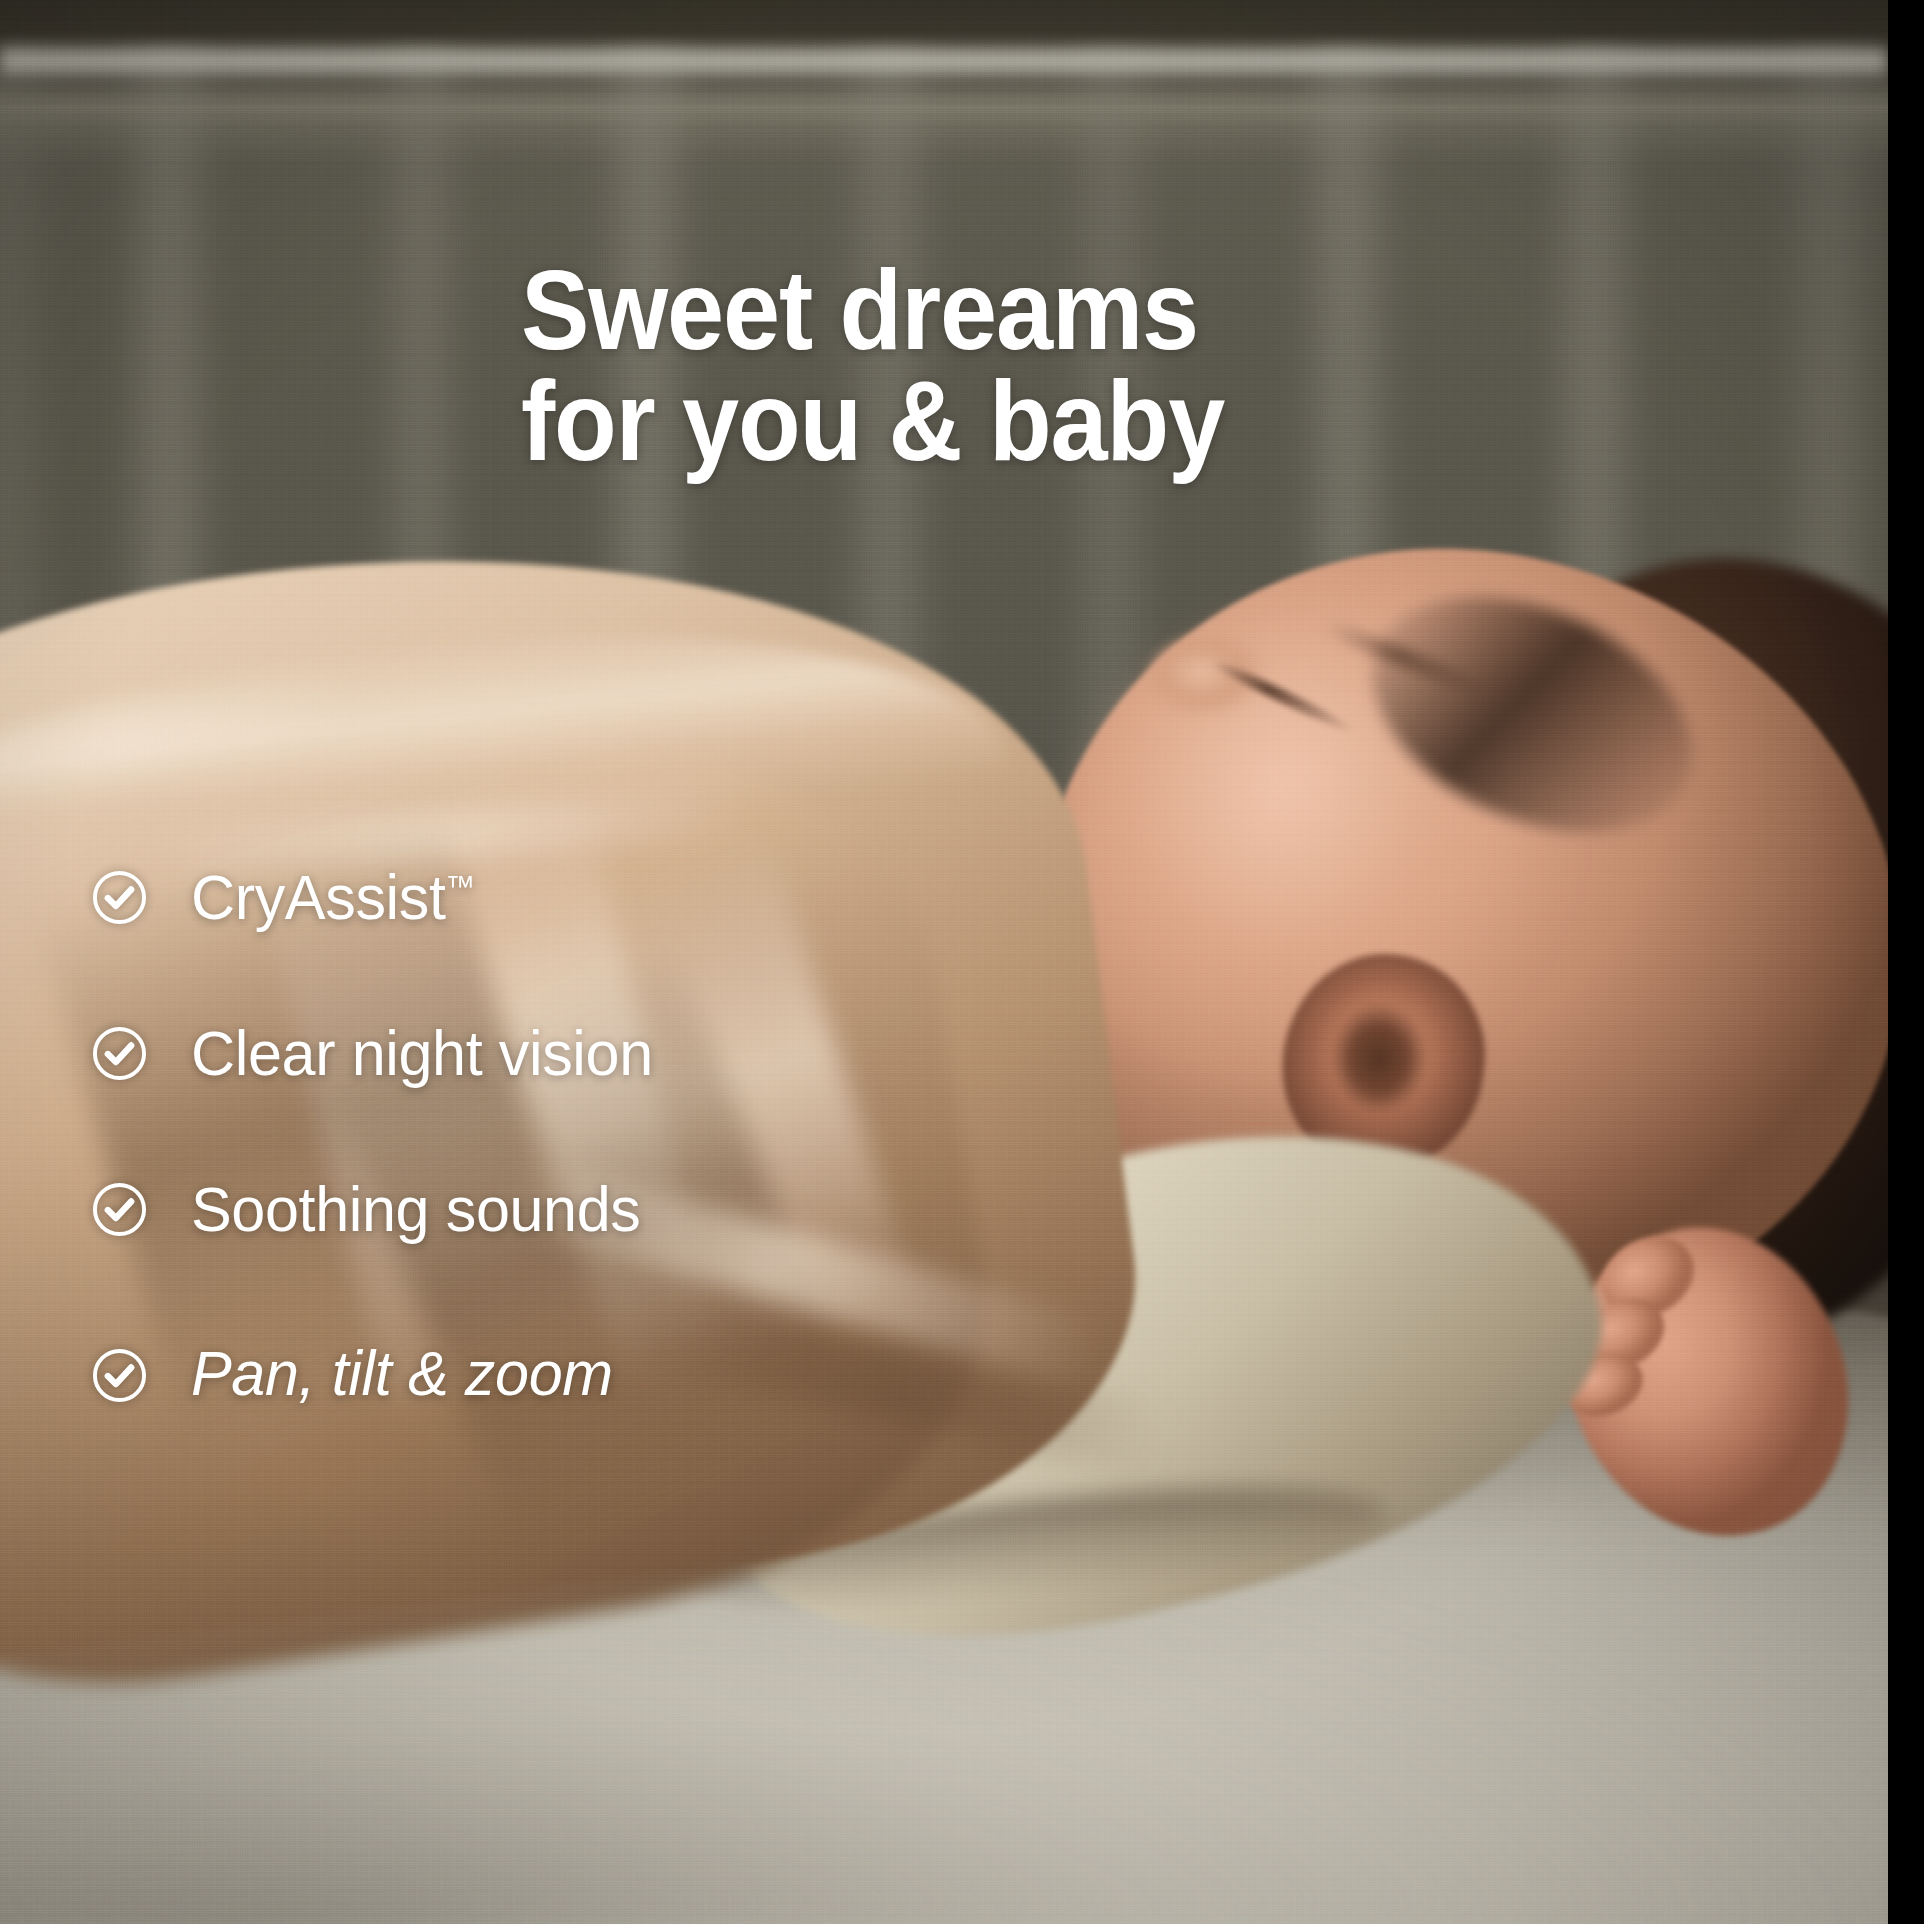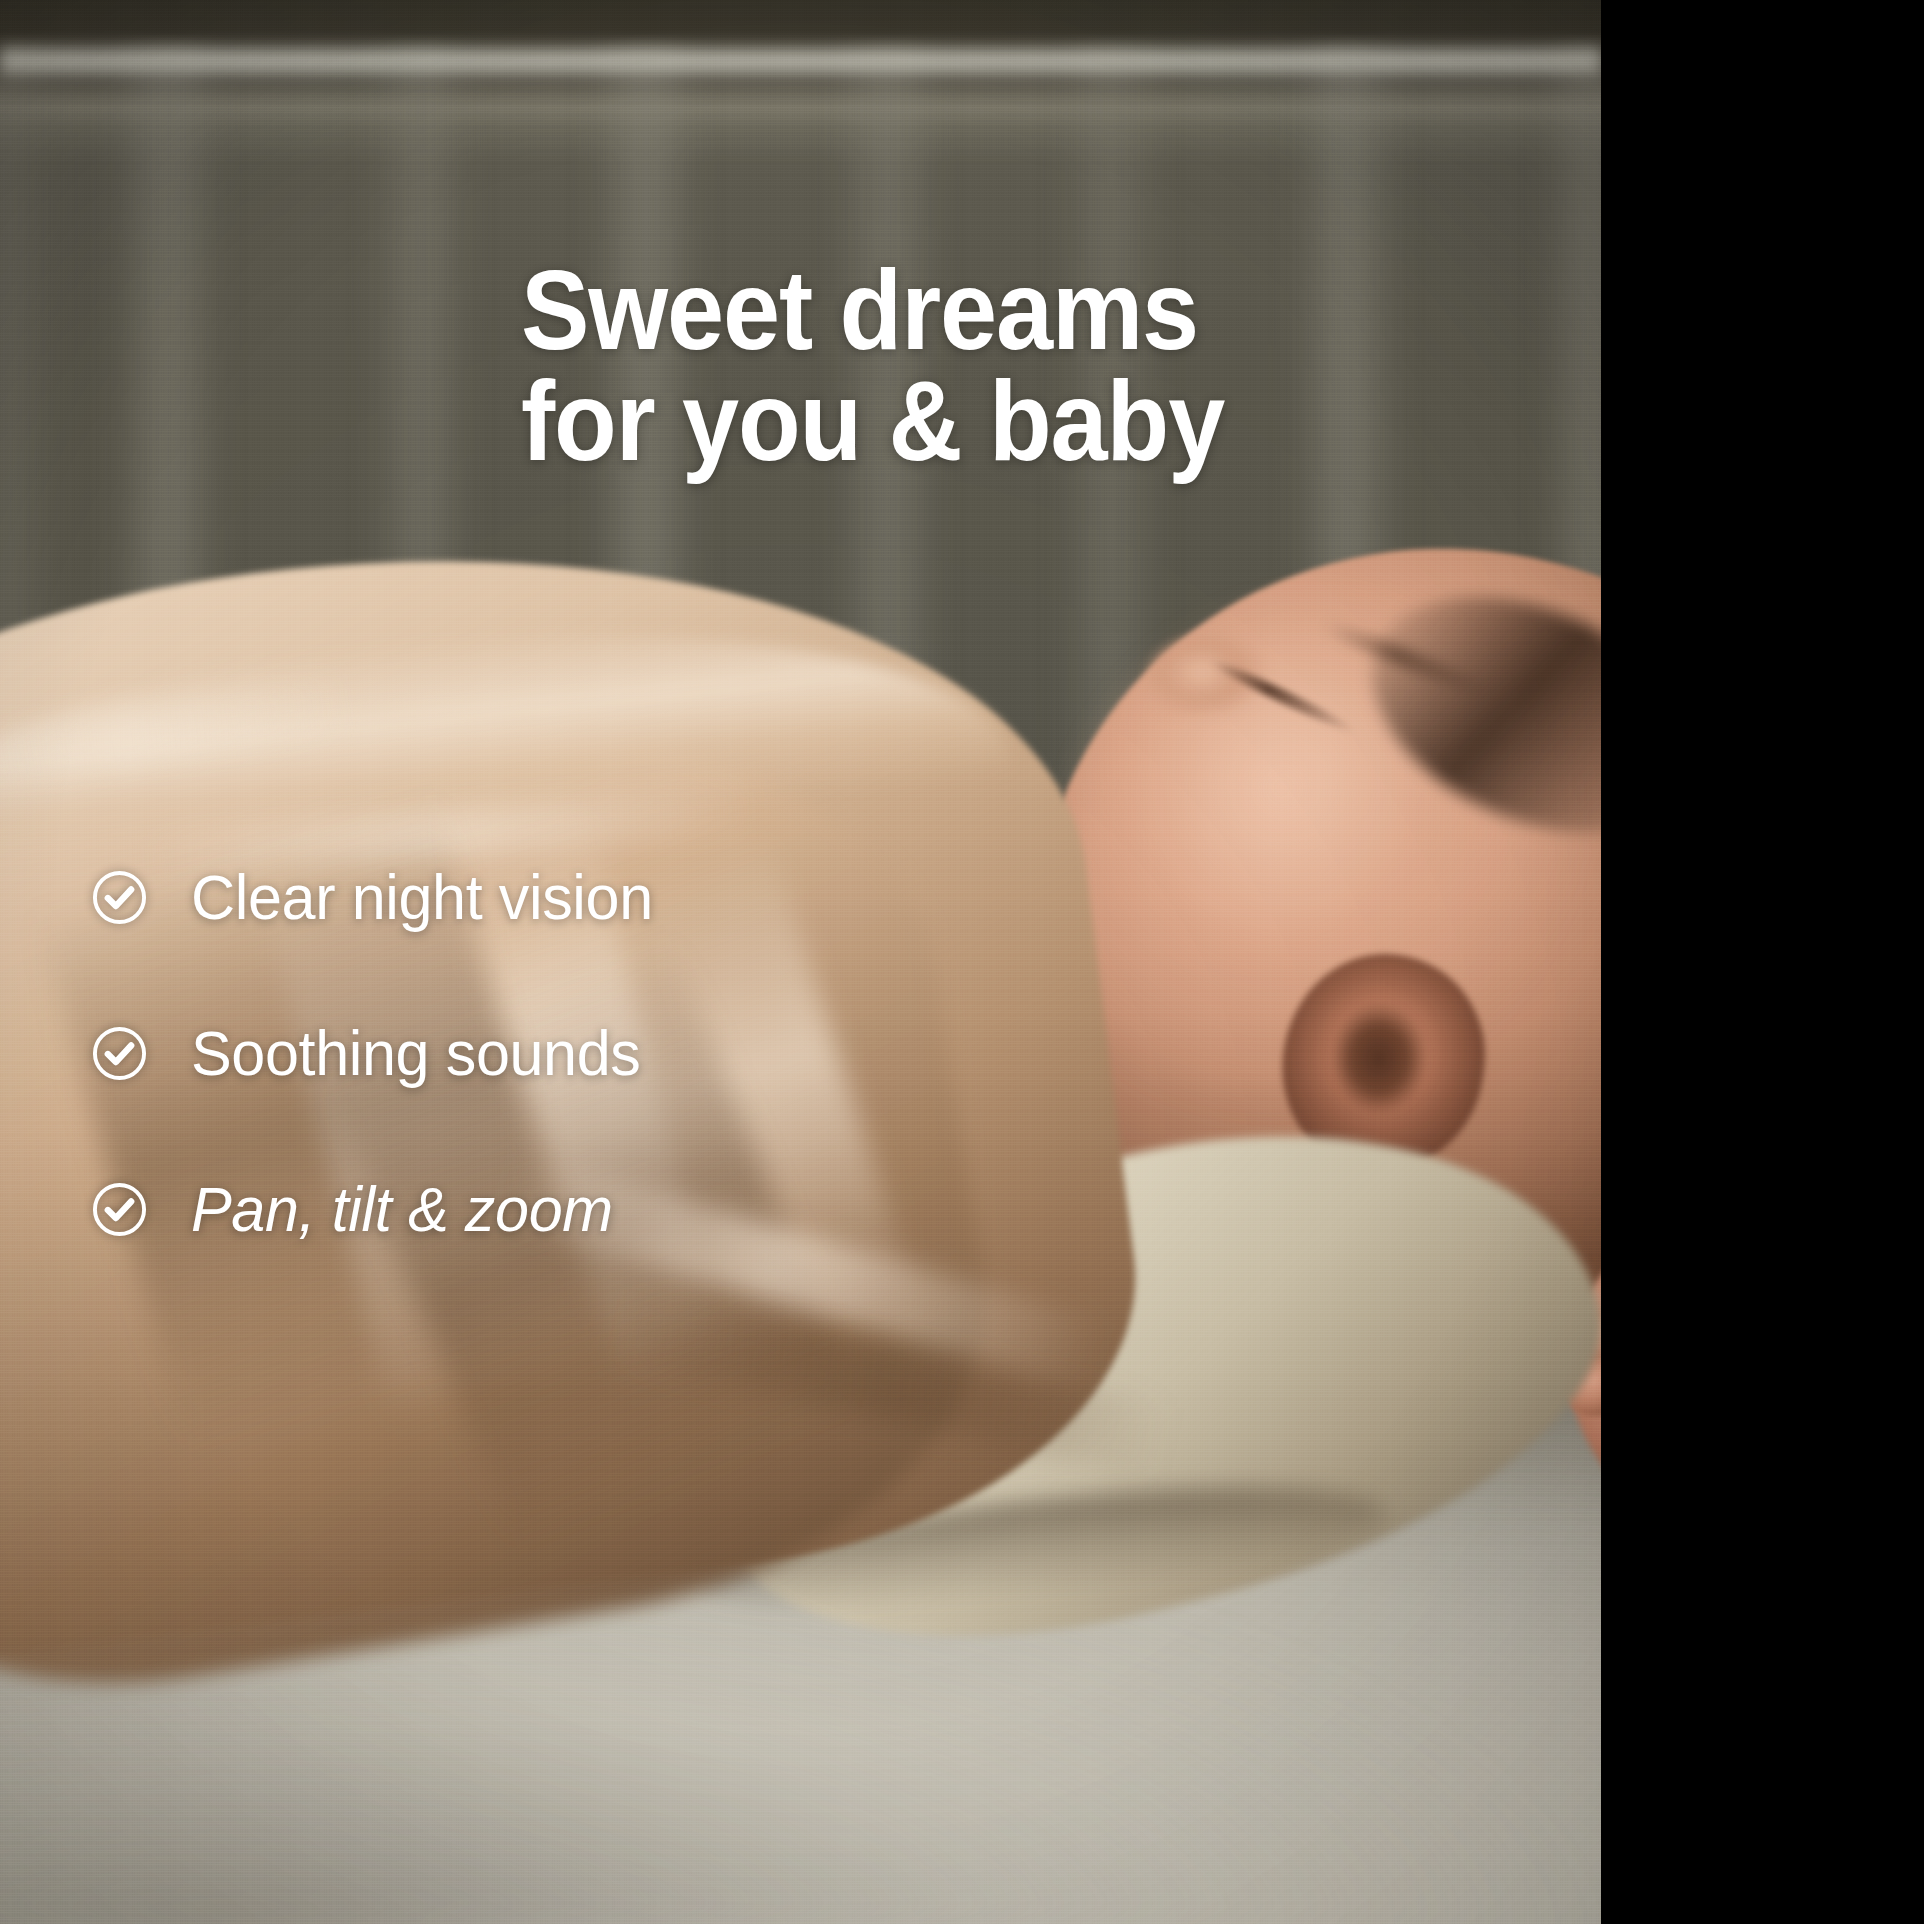--- a/index.html
+++ b/index.html
@@ -2,21 +2,21 @@
 <html style="font-size:13px"><head>
 <meta charset="utf-8">
 <style>
   html, body {
     margin: 0;
     padding: 0;
     background: #000;
   }
   #stage {
     position: relative;
-    width: 1601px;
+    width: 1888px;
     height: 1925px;
     overflow: hidden;
     font-family: "Liberation Sans", sans-serif;
     background: #3d3c33;
   }
 
   
   .photo { position: absolute; inset: 0; overflow: hidden; }
 
   
@@ -371,20 +371,27 @@
   </div>
 
   <div class="overlay">
 
     <div class="headline">Sweet dreams
 for you &amp; baby</div>
 
     <div class="features">
 
 
+      <div class="feature-row">
+        <svg class="check-icon" viewBox="0 0 48 48">
+          <circle cx="24" cy="24" r="20" fill="none" stroke="#ffffff" stroke-width="3.2"></circle>
+          <path d="M14.5 24.5 L21 31 L33.5 17.5" fill="none" stroke="#ffffff" stroke-width="5.2" stroke-linecap="round" stroke-linejoin="round"></path>
+        </svg>
+        <span class="feature-label"><span>CryAssist</span><span class="tm">™</span></span>
+      </div>
 
       <div class="feature-row">
         <svg class="check-icon" viewBox="0 0 48 48">
           <circle cx="24" cy="24" r="20" fill="none" stroke="#ffffff" stroke-width="3.2"></circle>
           <path d="M14.5 24.5 L21 31 L33.5 17.5" fill="none" stroke="#ffffff" stroke-width="5.2" stroke-linecap="round" stroke-linejoin="round"></path>
         </svg>
         <span class="feature-label">Clear night vision</span>
       </div>
 
       <div class="feature-row">

